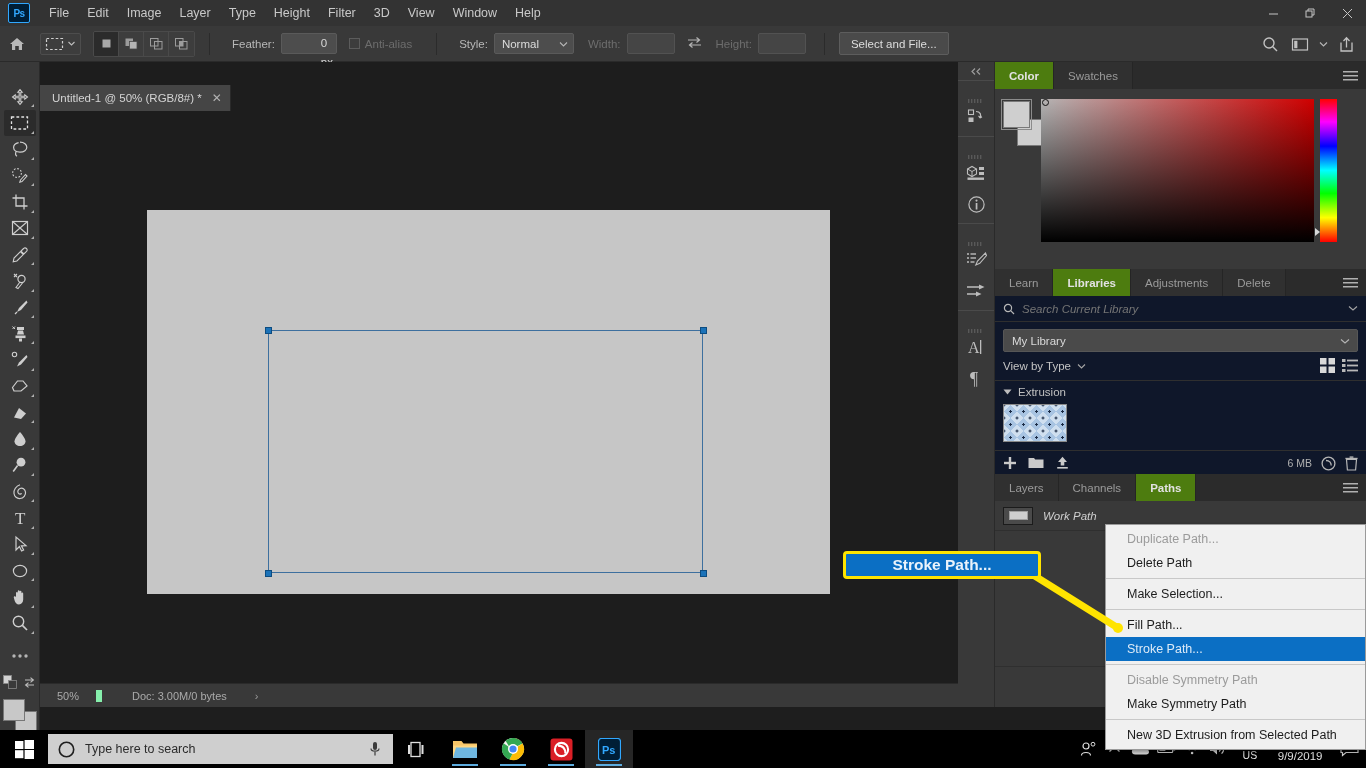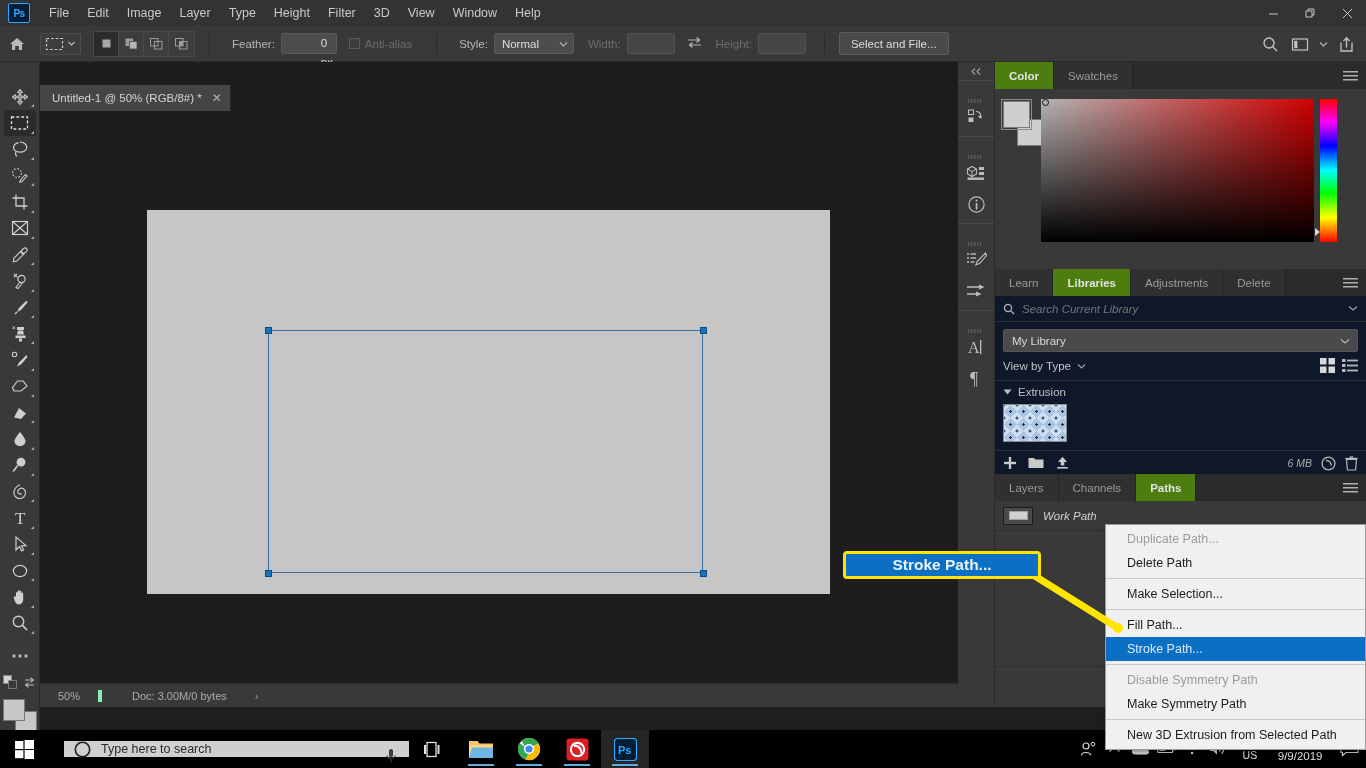--- a/index.html
+++ b/index.html
@@ -106,21 +106,21 @@
   .artboard {
     position: absolute; background: #c6c6c6;
   }
   .pathrect { position: absolute; border: 1px solid #3d6f9e; }
   .anchor { position: absolute; width: 7px; height: 7px; background: #1b72b8; border: 1px solid #0d4c80; }
   .statusbar {
     position: absolute; left: 0; bottom: 0; width: 918px; height: 24px;
     background: #393939; border-top: 1px solid #2a2a2a;
     display: flex; align-items: center; color: #aaaaaa; font-size: 11px;
   }
-  .sb-zoom { width: 62px; text-align: center; border-right: 4px solid #86efac; }
+  .sb-zoom { width: 62px; text-align: center; border-right: 6px solid #86efac; }
   .sb-doc { padding-left: 30px; }
   .sb-arrow { margin-left: 28px; color: #9a9a9a; }
 
   
   .icondock {
     position: absolute; left: 958px; top: 62px; width: 37px; height: 645px;
     background: #393939; display: flex; flex-direction: column; align-items: center;
     border-right: 1px solid #2a2a2a;
   }
   .dock-collapse { height: 18px; display: flex; align-items: center; justify-content: center; width: 100%; }
@@ -187,21 +187,21 @@
       radial-gradient(circle, #1a2a44 1.2px, transparent 1.4px),
       linear-gradient(45deg, rgba(255,255,255,.45) 25%, transparent 25%, transparent 75%, rgba(255,255,255,.45) 75%),
       linear-gradient(-45deg, rgba(255,255,255,.45) 25%, transparent 25%, transparent 75%, rgba(255,255,255,.45) 75%);
     background-size: 13px 13px, 13px 13px, 13px 13px, 13px 13px;
     background-position: 0 0, 6.5px 6.5px, 0 0, 0 0;
   }
   .lib-footer {
     height: 24px; border-top: 1px solid #2f2f2f; display: flex; align-items: center;
     padding: 0 8px; gap: 11px; position: relative;
   }
-  .lib-footer-right { position: absolute; right: 8px; top: 0; height: 24px; display: flex; align-items: center; gap: 9px; color: #b0b0b0; font-size: 10.5px; font-style: italic; }
+  .lib-footer-right { position: absolute; right: 8px; top: 0; height: 24px; display: flex; align-items: center; gap: 9px; color: #b0b0b0; font-size: 10.5px; }
   .lib-scroll { position: absolute; right: 2px; top: 410px; width: 9px; height: 48px; }
 
   
   .pathspanel { background: #393939; position: relative; }
   .pathrow {
     display: flex; align-items: center; height: 30px; padding: 0 8px; gap: 10px;
     border-bottom: 1px solid #2f2f2f;
   }
   .paththumb { width: 30px; height: 18px; border: 1px solid #1b1b1b; background: #4a4a4a; display:flex; align-items:center; justify-content:center;}
   .paththumb i { display:block; width: 19px; height: 9px; border: 1px solid #9f9f9f; background: #cfcfcf; }
@@ -233,22 +233,22 @@
     background: #0b6fc4; border: 3px solid #ffe400; border-radius: 4px;
     display: flex; align-items: center; justify-content: center;
     color: #eaf3fb; font-size: 15.5px; font-weight: bold; z-index: 50;
   }
   .callout-line { position: absolute; left: 1020px; top: 560px; z-index: 45; }
 
   
   .taskbar { position: absolute; left: 0; bottom: 0; width: 1366px; height: 38px; background: #000000; display: flex; align-items: center; }
   .tb-start { width: 48px; height: 38px; display: flex; align-items: center; justify-content: center; }
   .tb-search {
-    width: 345px; height: 16px; background: #cfcfcf; display: flex; align-items: center;
-    padding: 0 10px; gap: 10px; color: #2b2b2b; font-size: 12.5px; position: relative; margin-left: 16px;
+    width: 345px; height: 30px; background: #cfcfcf; display: flex; align-items: center;
+    padding: 0 10px; gap: 10px; color: #2b2b2b; font-size: 12.5px; position: relative;
   }
   .tb-mic { position: absolute; right: 12px; top: 7px; }
   .tb-icon { width: 48px; height: 38px; display: flex; align-items: center; justify-content: center; position: relative; }
   .tb-open::after { content:''; position: absolute; left: 11px; bottom: 2px; width: 26px; height: 2px; background: #5dacdf; }
   .tb-icon.activeapp { background: #262626; }
   .tray { position: absolute; right: 0; bottom: 0; height: 38px; display: flex; align-items: center; gap: 0; }
   .tray-ic { width: 26px; height: 38px; display: flex; align-items: center; justify-content: center; }
   .tray-lang { color: #e6e6e6; font-size: 10.5px; text-align: center; line-height: 13px; padding: 0 7px; }
   .tray-clock { color: #e6e6e6; font-size: 11.5px; text-align: center; line-height: 14px; padding: 0 8px; }
   .tray-notif { width: 34px; height: 38px; display: flex; align-items: center; justify-content: center; }

